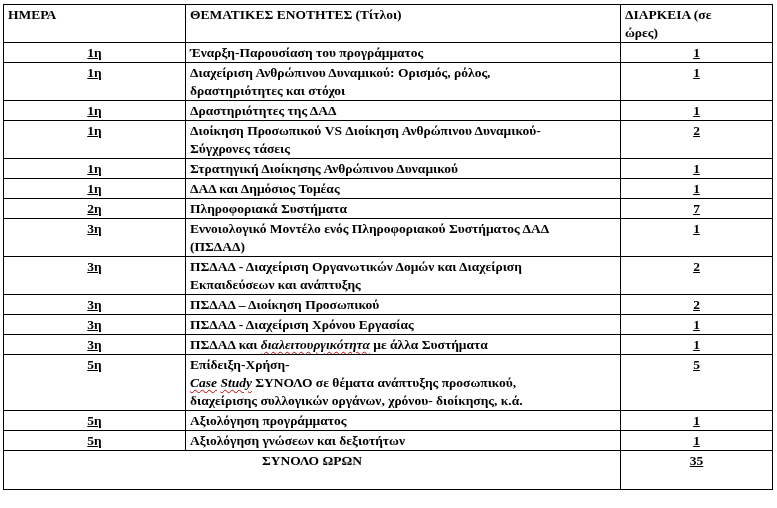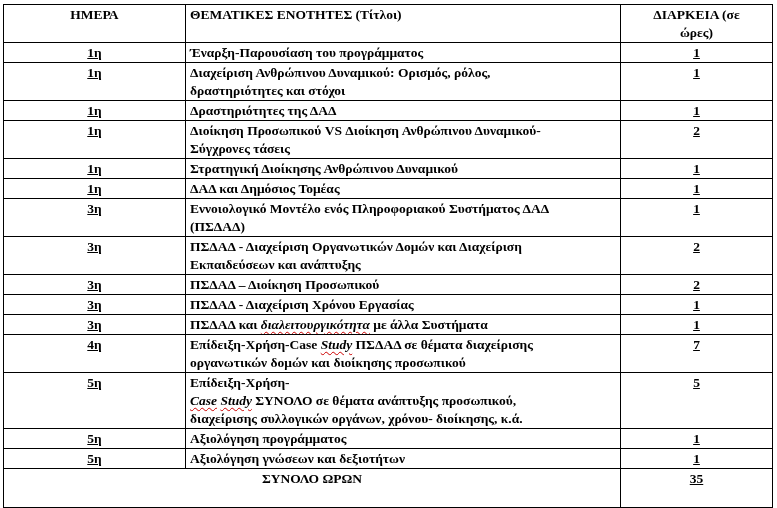--- a/index.html
+++ b/index.html
@@ -26,21 +26,21 @@
   table.schedule, table.schedule td, table.schedule th {
     border: 1.5px solid #000000;
   }
   table.schedule th, table.schedule td {
     vertical-align: top;
     padding: 0.5px 4px;
     line-height: 18px;
     overflow: hidden;
   }
   th.col-day, th.col-duration {
-    text-align: center;
+    text-align: left;
   }
   th.col-topic {
     text-align: left;
   }
   td.day-cell, td.hours-cell {
     text-align: center;
     text-decoration: underline;
   }
   td.topic-cell {
     text-align: left;
@@ -107,20 +107,25 @@
     <td class="day-cell">1η</td>
     <td class="topic-cell"><span>Στρατηγική Διοίκησης Ανθρώπινου Δυναμικού</span></td>
     <td class="hours-cell">1</td>
   </tr>
         <tr>
     <td class="day-cell">1η</td>
     <td class="topic-cell"><span>ΔΑΔ και Δημόσιος Τομέας</span></td>
     <td class="hours-cell">1</td>
   </tr>
         <tr>
+    <td class="day-cell">2η</td>
+    <td class="topic-cell"><span>Πληροφοριακά Συστήματα</span></td>
+    <td class="hours-cell">7</td>
+  </tr>
+        <tr>
     <td class="day-cell">3η</td>
     <td class="topic-cell"><span>Εννοιολογικό Μοντέλο ενός Πληροφοριακού Συστήματος ΔΑΔ</span><br><span>(ΠΣΔΑΔ)</span></td>
     <td class="hours-cell">1</td>
   </tr>
         <tr>
     <td class="day-cell">3η</td>
     <td class="topic-cell"><span>ΠΣΔΑΔ - Διαχείριση Οργανωτικών Δομών και Διαχείριση</span><br><span>Εκπαιδεύσεων και ανάπτυξης</span></td>
     <td class="hours-cell">2</td>
   </tr>
         <tr>
@@ -130,25 +135,20 @@
   </tr>
         <tr>
     <td class="day-cell">3η</td>
     <td class="topic-cell"><span>ΠΣΔΑΔ - Διαχείριση Χρόνου Εργασίας</span></td>
     <td class="hours-cell">1</td>
   </tr>
         <tr>
     <td class="day-cell">3η</td>
     <td class="topic-cell"><span>ΠΣΔΑΔ και </span><span class="sq">διαλειτουργικότητα</span><span> με άλλα Συστήματα</span></td>
     <td class="hours-cell">1</td>
-  </tr>
-        <tr>
-    <td class="day-cell">4η</td>
-    <td class="topic-cell"><span>Επίδειξη-Χρήση-Case </span><span class="sq">Study</span><span> ΠΣΔΑΔ σε θέματα διαχείρισης</span><br><span>οργανωτικών δομών και διοίκησης προσωπικού</span></td>
-    <td class="hours-cell">7</td>
   </tr>
         <tr>
     <td class="day-cell">5η</td>
     <td class="topic-cell"><span>Επίδειξη-Χρήση-</span><br><span class="sq">Case</span><span> </span><span class="sq">Study</span><span> ΣΥΝΟΛΟ σε θέματα ανάπτυξης προσωπικού,</span><br><span>διαχείρισης συλλογικών οργάνων, χρόνου- διοίκησης, κ.ά.</span></td>
     <td class="hours-cell">5</td>
   </tr>
         <tr>
     <td class="day-cell">5η</td>
     <td class="topic-cell"><span>Αξιολόγηση προγράμματος</span></td>
     <td class="hours-cell">1</td>

